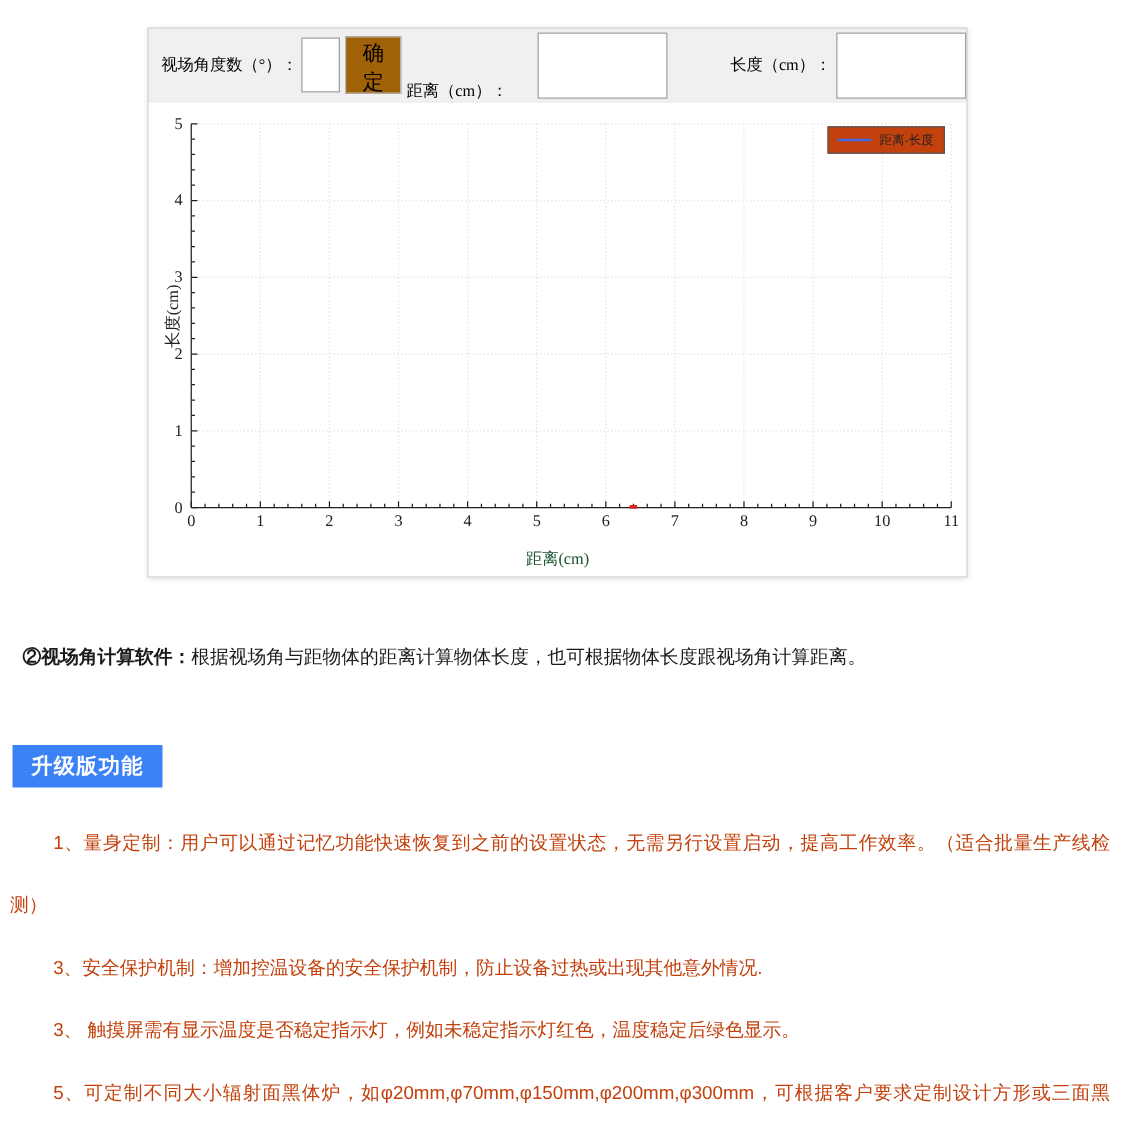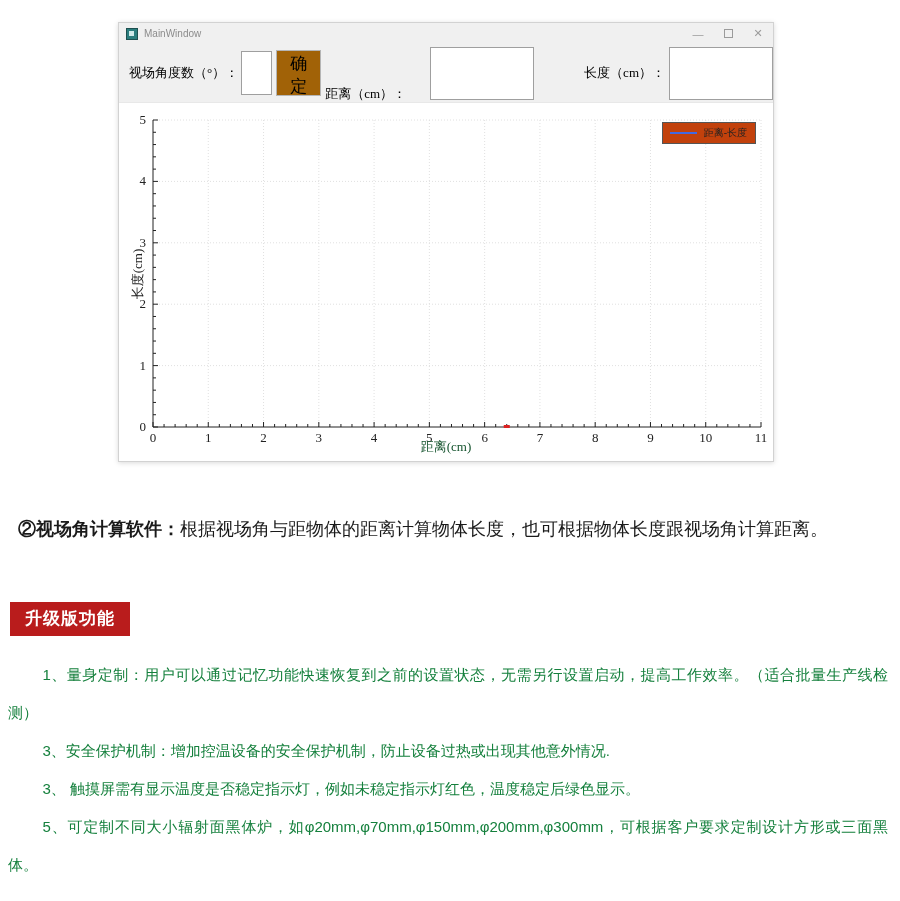--- a/index.html
+++ b/index.html
@@ -44,49 +44,38 @@
   .y-axis-title{position:absolute;left:-41px;top:162px;width:120px;text-align:center;
     transform:rotate(-90deg);font-family:"Liberation Serif",serif;font-size:13px;color:#222;}
   .legend-box{
     position:absolute;right:17px;top:19px;background:#c2410c;border:1px solid #555;
     display:flex;align-items:center;padding:3px 8px 3px 7px;
   }
   .legend-line{width:27px;height:2px;margin-right:7px;}
   .legend-label{font-family:"Liberation Serif",serif;font-size:10px;color:#222;white-space:nowrap;}
   
   .content{padding:500px 12px 0 8px;}
-  .description{font-size:18px;color:#1a1a1a;padding-left:10px;line-height:22px;}
+  .description{font-size:15px;color:#1a1a1a;padding-left:10px;line-height:22px;}
   .description b{font-weight:bold;}
   .section-badge{
     display:inline-block;margin-top:44px;margin-left:2px;
     color:#ffffff;font-size:17px;font-weight:bold;letter-spacing:1px;
     padding:5px 15px 6px 15px;
   }
   .feature-list{margin-top:20px;}
   .feature-item{
-    margin:0;font-size:15px;color:#15803d;line-height:38px;
+    margin:0;font-size:15px;color:#c2410c;line-height:50px;
     text-indent:2.3em;text-align:justify;
   }
 </style>
 </head>
 <body>
 
 <div class="window">
 
-  <div class="titlebar">
-    <span class="app-icon"></span>
-    <span class="title-text">MainWindow</span>
-    <span class="win-controls">
-      <span class="win-btn">—</span>
-      <span class="win-btn">
-          <span class="maximize-box"></span>
-        </span>
-      <span class="win-btn">✕</span>
-    </span>
-  </div>
 
   <div class="toolbar">
     <span class="tb-label">视场角度数（°）：</span>
     <input class="input-small" type="text" value="" style="">
     <button class="btn-confirm">确定</button>
     <span class="tb-label lbl2">距离（cm）：</span>
     <input class="input-med input-distance" type="text" value="" style="">
     <span class="tb-label lbl3">长度（cm）：</span>
     <input class="input-med input-length" type="text" value="" style="">
   </div>
@@ -220,21 +209,21 @@
       <span class="legend-label">距离-长度</span>
     </div>
   </div>
 
 </div>
 
 <div class="content">
 
   <p class="description"><b>②视场角计算软件：</b><span>根据视场角与距物体的距离计算物体长度，也可根据物体长度跟视场角计算距离。</span></p>
 
-  <div class="section-badge" style="background: #b91c1c;">升级版功能</div>
+  <div class="section-badge" style="background: #3b82f6;">升级版功能</div>
 
   <div class="feature-list">
     <p class="feature-item">1、量身定制：用户可以通过记忆功能快速恢复到之前的设置状态，无需另行设置启动，提高工作效率。（适合批量生产线检测）</p>
     <p class="feature-item">3、安全保护机制：增加控温设备的安全保护机制，防止设备过热或出现其他意外情况.</p>
     <p class="feature-item">3、 触摸屏需有显示温度是否稳定指示灯，例如未稳定指示灯红色，温度稳定后绿色显示。</p>
     <p class="feature-item">5、可定制不同大小辐射面黑体炉，如φ20mm,φ70mm,φ150mm,φ200mm,φ300mm，可根据客户要求定制设计方形或三面黑体。</p>
 
   </div>
 
 </div>

